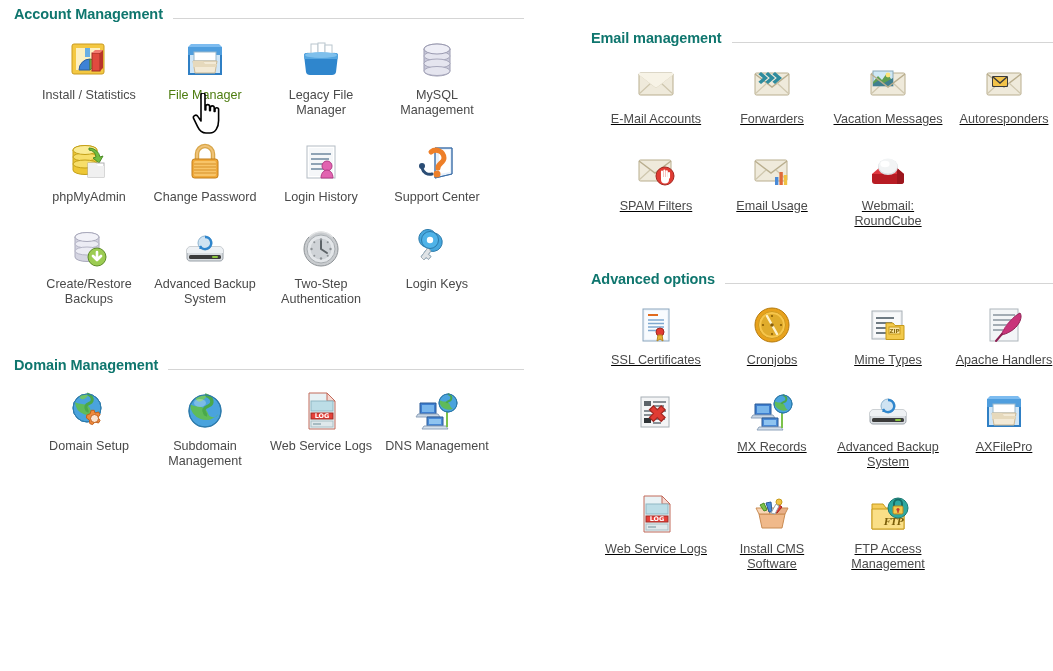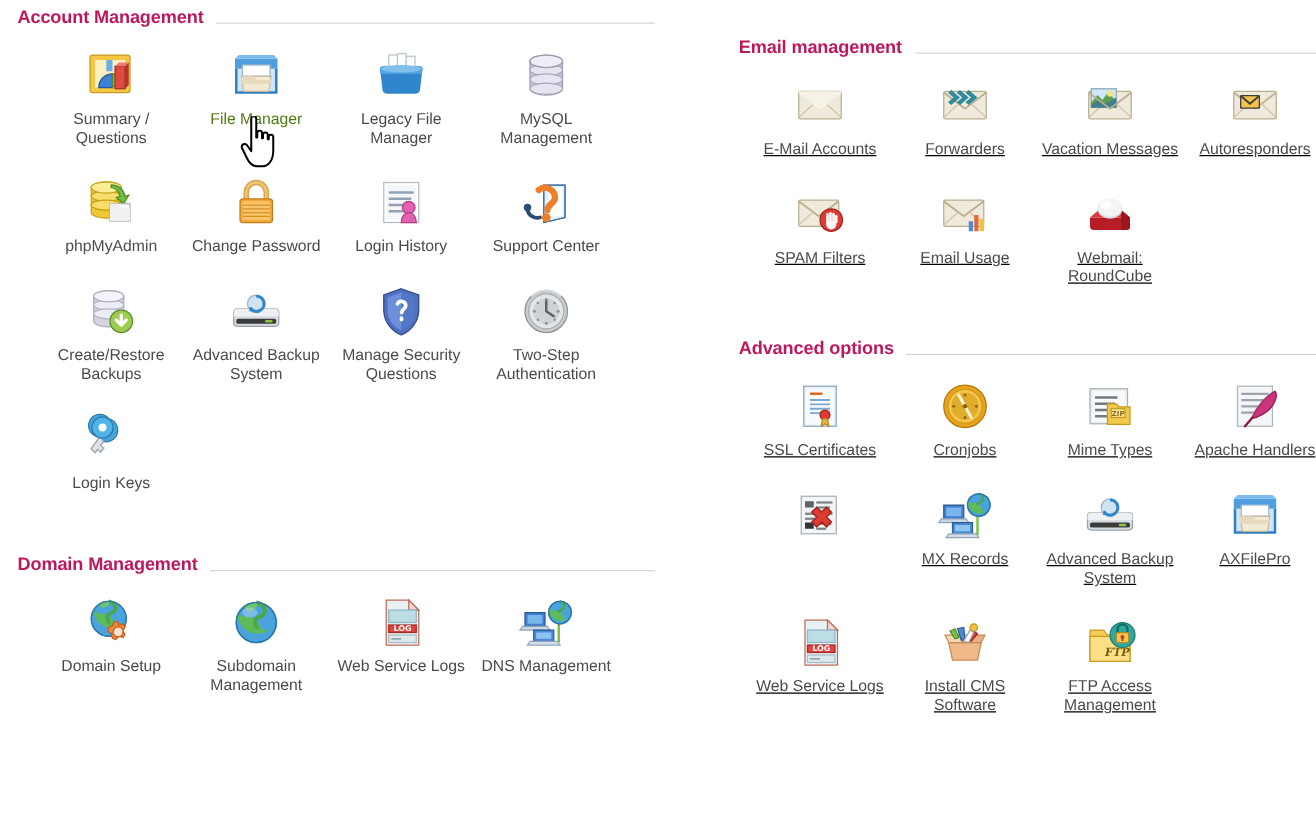--- a/index.html
+++ b/index.html
@@ -25,21 +25,21 @@
   .section { margin: 0; }
 
   .section-head {
     display: flex;
     align-items: center;
     white-space: nowrap;
   }
   .section-title {
     font-size: 14.5px;
     font-weight: bold;
-    color: #be185d;
+    color: #0f766e;
     letter-spacing: -0.1px;
     padding-left: 14px;
     padding-right: 10px;
   }
   .col-right .section-title { padding-left: 14px; }
   .section-rule {
     flex: 1 1 auto;
     height: 1px;
     background: #d5d5d5;
     margin-right: 6px;
@@ -111,21 +111,21 @@
       <rect x="7" y="8" width="32" height="30" rx="2" fill="#f4c842" stroke="#c99a1e"></rect>
       <rect x="11" y="12" width="24" height="22" fill="#fdf0c0"></rect>
       <path d="M14 34 A11 11 0 0 1 25 23 L25 34 Z" fill="#3d82d6" stroke="#2a5c9c"></path>
       <path d="M25 23 A11 11 0 0 1 33 27 L25 34 Z" fill="#7ec24b" stroke="#4f8a2d"></path>
       <rect x="27" y="17" width="8" height="18" fill="#e04a3f" stroke="#a02f28"></rect>
       <path d="M27 17 l3-3 h8 l-3 3 z" fill="#f07a70"></path>
       <path d="M35 17 l3-3 v18 l-3 3 z" fill="#b8342b"></path>
       <path d="M20 12 l5 0 l0 9 l-5 0 z" fill="#5aa7e8" opacity="0.9"></path>
     </svg>
             </div>
-            <div class="tile-label">Summary / Questions</div>
+            <div class="tile-label">Install / Statistics</div>
           </div>
           <div class="tile hovered">
             <div class="tile-icon">
               <svg viewBox="0 0 48 48" xmlns="http://www.w3.org/2000/svg">
       <path d="M7 11 h34 v8 H7 z" fill="#4f9ede"></path>
       <path d="M7 11 h34 l-3 -3 H10 z" fill="#7dbcf0"></path>
       <rect x="7" y="19" width="34" height="20" fill="#2f7fc4"></rect>
       <rect x="9" y="19" width="30" height="18" fill="#cfe6f8"></rect>
       <rect x="13" y="16" width="22" height="9" fill="#ffffff" stroke="#9ab8cc"></rect>
       <path d="M12 25 h24 l-2 12 H14 z" fill="#f3ead6" stroke="#c9b896"></path>
@@ -244,31 +244,20 @@
       <path d="M9 22 h30 c2 0 3 1.5 3 3 v8 c0 1.5 -1 3 -3 3 H9 c-2 0 -3 -1.5 -3 -3 v-8 c0 -1.5 1 -3 3 -3 z" fill="#d9dde1" stroke="#9aa2a9"></path>
       <path d="M9 22 h30 c2 0 3 1.5 3 3 v3 H6 v-3 c0 -1.5 1 -3 3 -3 z" fill="#eef1f4"></path>
       <rect x="8" y="30" width="32" height="4" rx="1.5" fill="#3b3b3b"></rect>
       <rect x="31" y="31" width="6" height="2" rx="1" fill="#8cc63f"></rect>
       <circle cx="24" cy="18" r="7" fill="#cfe3f2" stroke="#8fb4cf"></circle>
       <path d="M24 12 a6 6 0 1 1 -5 9" fill="none" stroke="#2f86cd" stroke-width="2.4"></path>
       <path d="M20 21 l-2 3 l4 0 z" fill="#2f86cd"></path>
     </svg>
             </div>
             <div class="tile-label">Advanced Backup System</div>
-          </div>
-          <div class="tile">
-            <div class="tile-icon">
-              <svg viewBox="0 0 48 48" xmlns="http://www.w3.org/2000/svg">
-      <path d="M24 6 l14 5 v12 c0 10 -7 17 -14 20 c-7 -3 -14 -10 -14 -20 V11 z" fill="#4f6fc0" stroke="#31488a"></path>
-      <path d="M24 9 l11 4 v10 c0 8 -5.5 14 -11 16.5 c-5.5 -2.5 -11 -8.5 -11 -16.5 V13 z" fill="#6d8ed8"></path>
-      <path d="M24 9 l11 4 v10 c0 8 -5.5 14 -11 16.5 z" fill="#5277c4"></path>
-      <path d="M21 18 a3.5 3.5 0 0 1 6.6 1.6 c0 2.6 -3.2 2.8 -3.2 5.4 M24.2 29.5 v1" fill="none" stroke="#ffffff" stroke-width="3" stroke-linecap="round"></path>
-    </svg>
-            </div>
-            <div class="tile-label">Manage Security Questions</div>
           </div>
           <div class="tile">
             <div class="tile-icon">
               <svg viewBox="0 0 48 48" xmlns="http://www.w3.org/2000/svg">
       <circle cx="24" cy="24" r="17" fill="#c9cccf" stroke="#8d9296"></circle>
       <circle cx="24" cy="24" r="14" fill="#e3e6e9" stroke="#a8adb1"></circle>
       <circle cx="24" cy="24" r="10.5" fill="#cfd3d7"></circle>
       <g fill="#8d9296">
         <circle cx="24" cy="14.5" r="1.2"></circle>
                   <circle cx="33.5" cy="24" r="1.2"></circle>

